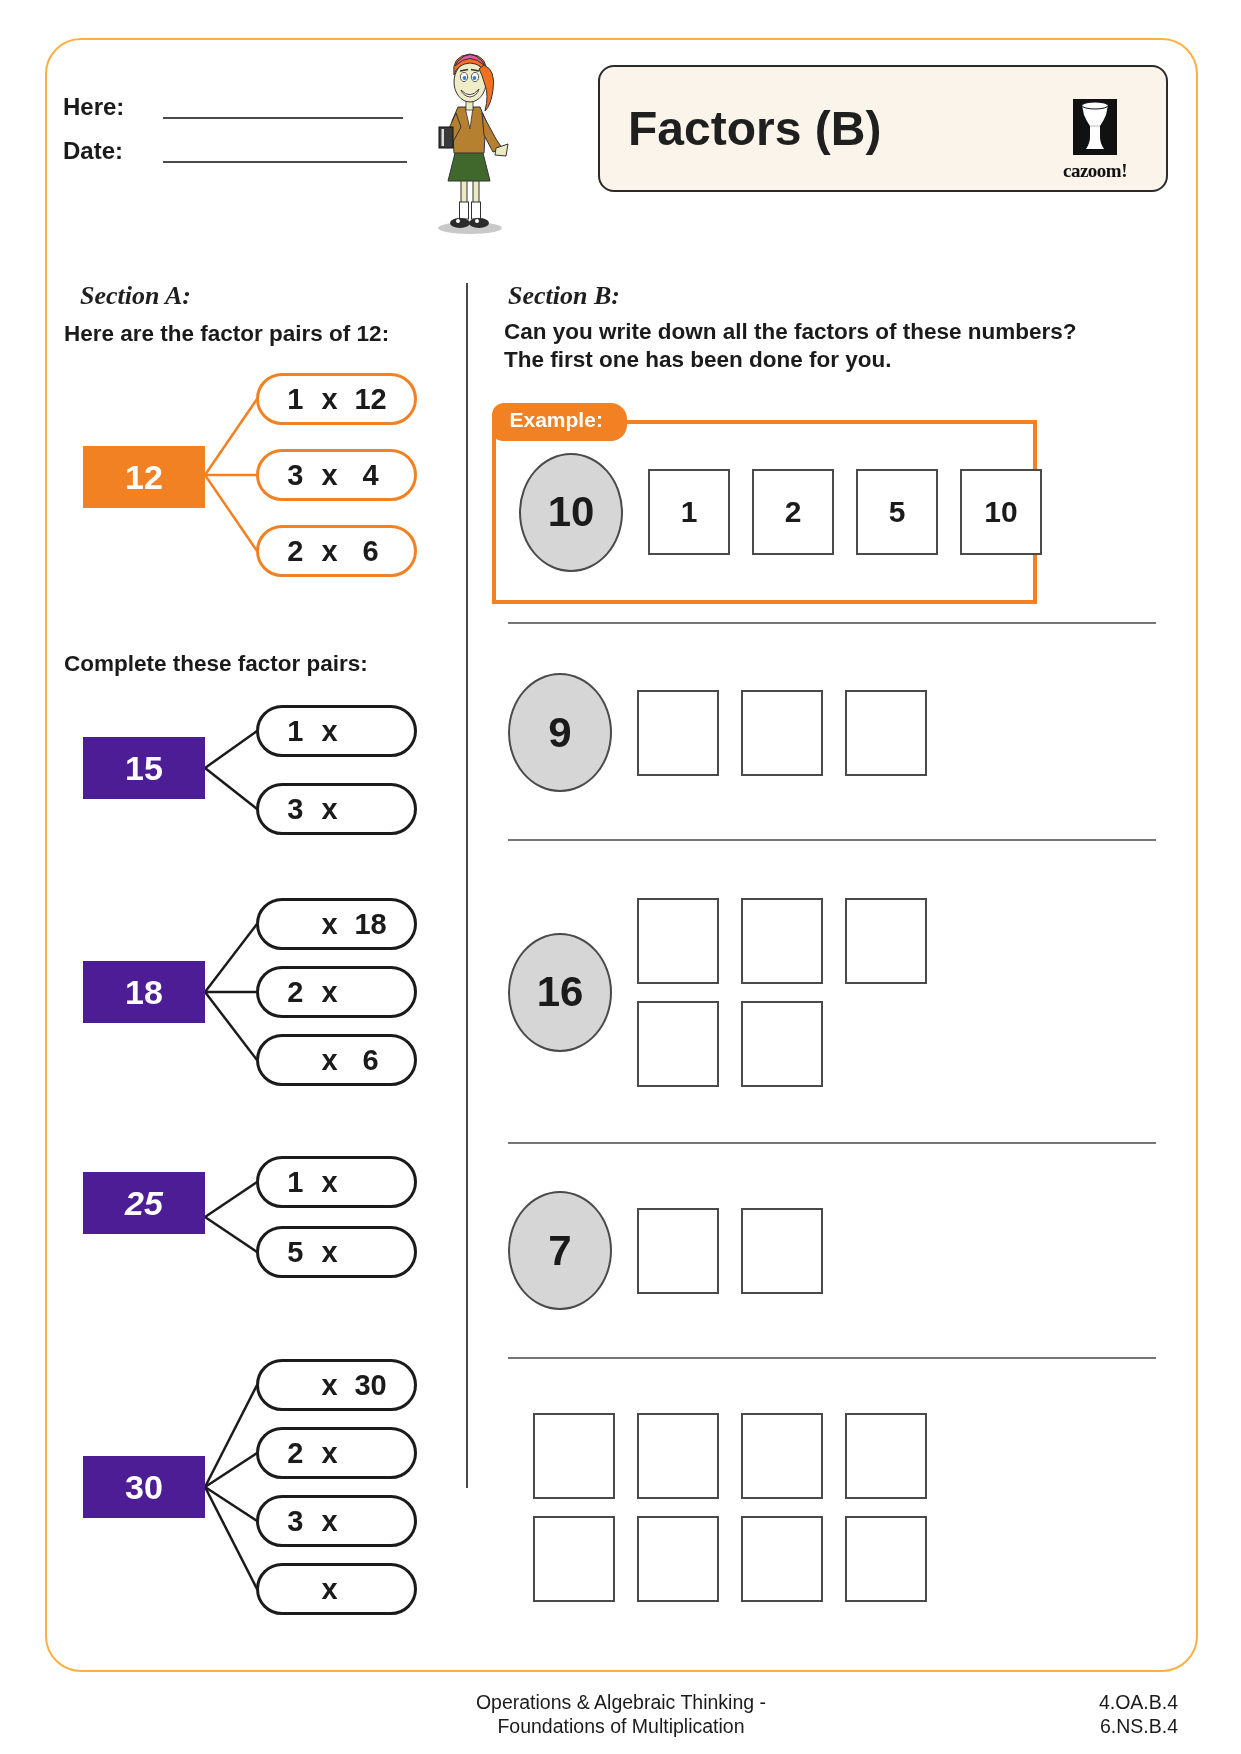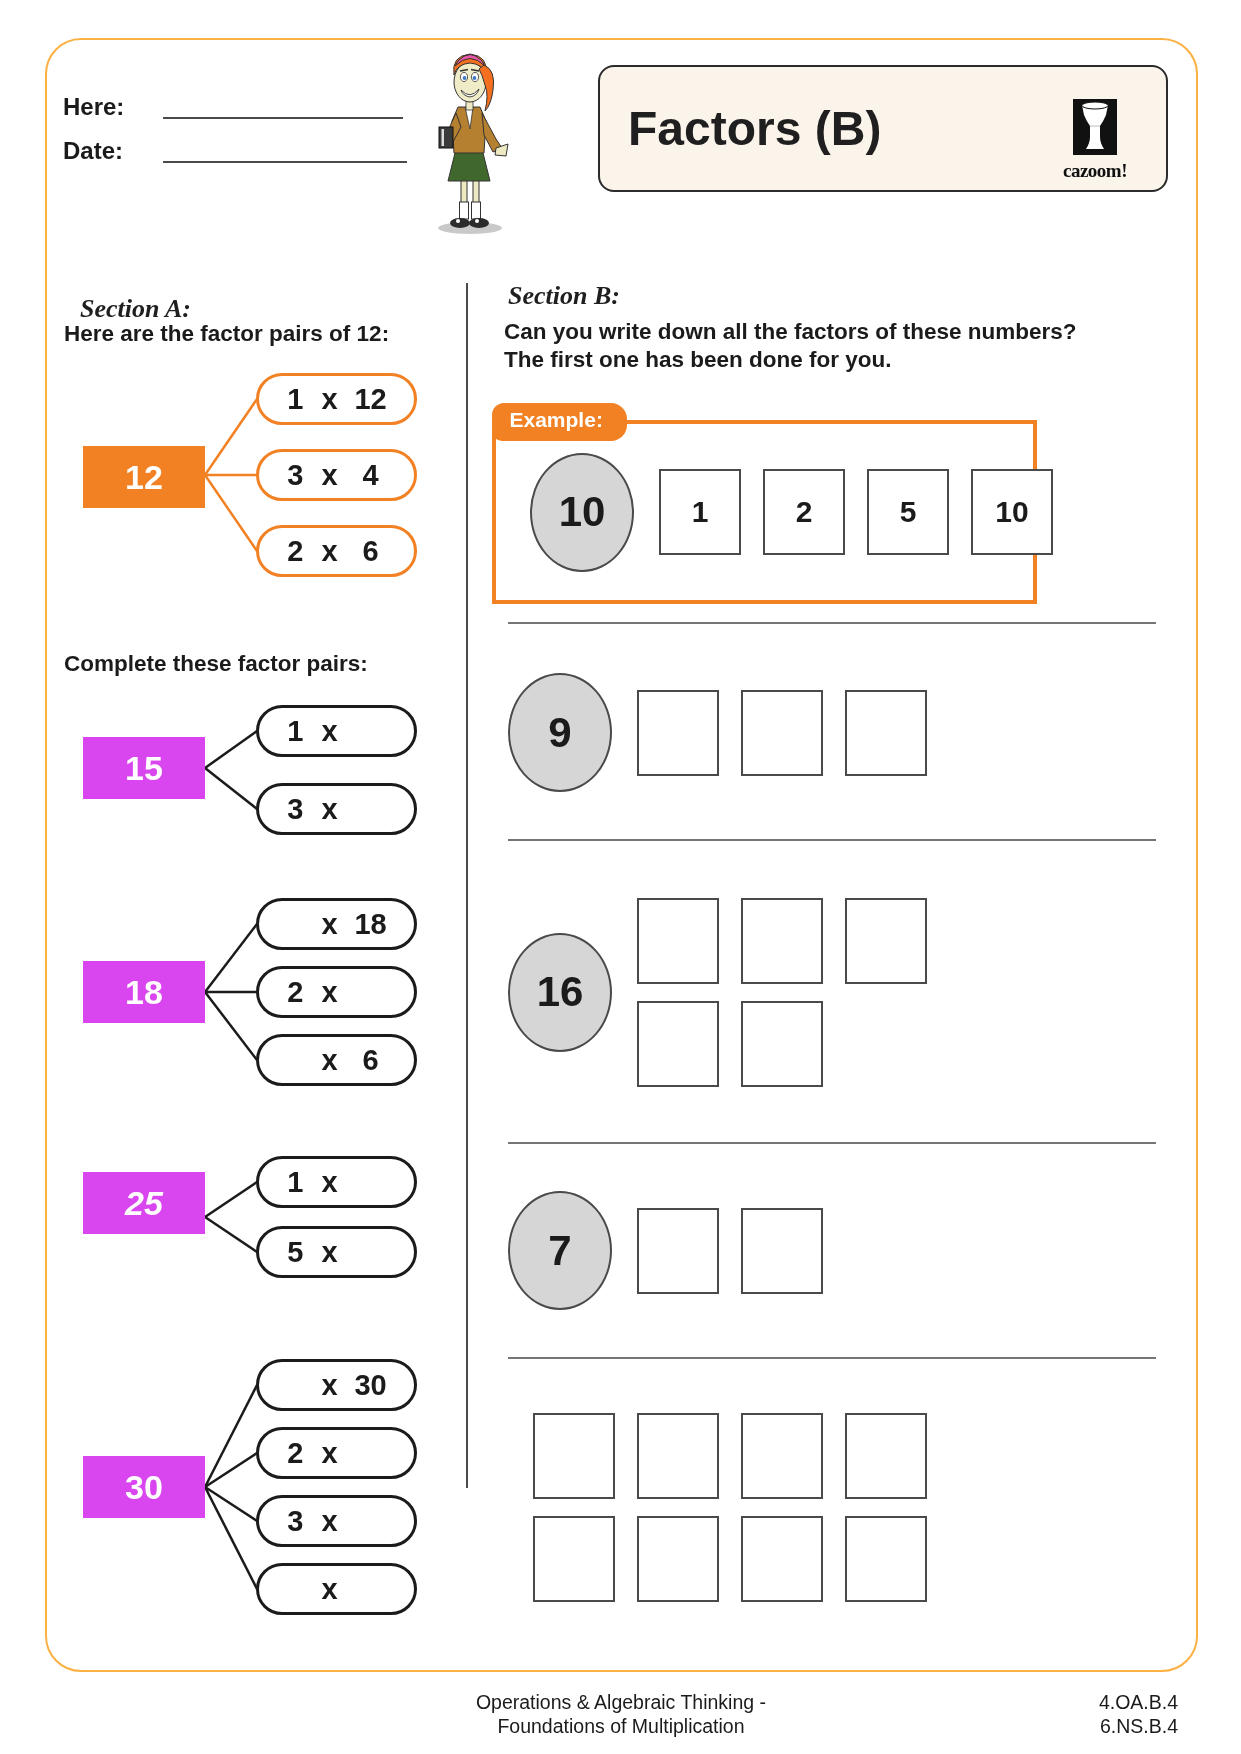--- a/index.html
+++ b/index.html
@@ -19,36 +19,36 @@
   #logo{position:absolute;right:26px;top:32px;width:90px;text-align:center;}
   #logo .brand{font-family:"Liberation Serif",serif;font-weight:bold;font-size:19px;color:#111;letter-spacing:-0.5px;margin-top:1px;}
   
   .sec-head{font-family:"Liberation Serif",serif;font-style:italic;font-weight:bold;font-size:26px;color:#1f1f1f;}
   .btext{font-size:22.5px;font-weight:bold;line-height:28px;color:#1b1b1b;}
   
   .diagram{position:absolute;left:83px;width:334px;}
   .conn{position:absolute;left:0;top:0;}
   .conn line{stroke:#1b1b1b;stroke-width:2.5;}
   .conn.orange line{stroke:#F28124;}
-  .numbox{position:absolute;left:0;width:122px;height:62px;background:#d946ef;color:#fff;
+  .numbox{position:absolute;left:0;width:122px;height:62px;background:#4c1d95;color:#fff;
           font-size:34px;font-weight:bold;display:flex;align-items:center;justify-content:center;}
   .numbox.orange{background:#F28124;}
   .pill{position:absolute;left:173px;width:161px;height:52px;background:#fff;
         border:3px solid #1b1b1b;border-radius:26px;box-sizing:border-box;
         display:flex;align-items:center;justify-content:center;
         font-size:29px;font-weight:bold;color:#1b1b1b;}
   .pill.orange{border-color:#F28124;}
   .pill .pa{width:34px;text-align:center;}
   .pill .px{margin:0 9px;}
   .pill .pb{width:48px;text-align:center;}
   
   #divider{position:absolute;left:466px;top:283px;width:0;height:1205px;border-left:2.5px solid #4a4a4a;}
   .sep{position:absolute;left:508px;width:648px;height:0;border-top:2px solid #757575;}
   #exbox{position:absolute;left:492px;top:420px;width:545px;height:184px;box-sizing:border-box;
-         border:4.5px solid #F28124;display:flex;align-items:center;padding-left:34px;}
+         border:4.5px solid #F28124;display:flex;align-items:center;padding-left:23px;}
   #extab{position:absolute;left:-4.5px;top:-21px;background:#F28124;color:#fff;
          font-size:21px;font-weight:bold;padding:5px 24px 9px 18px;border-radius:12px 16px 16px 10px;}
   .circle{width:100px;height:115px;border-radius:50%;background:#D6D6D6;border:2px solid #4a4a4a;
           box-sizing:content-box;display:flex;align-items:center;justify-content:center;
           font-size:42px;font-weight:bold;color:#1b1b1b;flex:none;}
   .sq{width:82px;height:86px;background:#fff;border:2px solid #4a4a4a;box-sizing:border-box;
       display:flex;align-items:center;justify-content:center;font-size:30px;font-weight:bold;color:#1b1b1b;}
   .row{position:absolute;left:508px;display:flex;align-items:center;}
   .squares{margin-left:25px;}
   .srow{display:flex;gap:22px;}
@@ -105,21 +105,21 @@
       <svg width="44" height="56" viewBox="0 0 44 56">
         <rect width="44" height="56" fill="#111"></rect>
         <path d="M9 6 Q22 1 35 6 L33 16 Q30 23 27 27 L27 38 Q27 44 31 50 L13 50 Q17 44 17 38 L17 27 Q14 23 11 16 Z" fill="#fff"></path>
         <ellipse cx="22" cy="6.5" rx="13" ry="3.5" fill="#fff" stroke="#111" stroke-width="1"></ellipse>
         <line x1="17" y1="27" x2="27" y2="27" stroke="#bbb" stroke-width="1"></line>
       </svg>
       <div class="brand">cazoom!</div>
     </div>
   </div>
 
-  <div class="abs sec-head" style="left:80px;top:281px;margin-top:13px;">Section A:</div>
+  <div class="abs sec-head" style="left:80px;top:281px;">Section A:</div>
   <div class="abs btext" style="left:64px;top:320px;">Here are the factor pairs of 12:</div>
 
   <div class="diagram" style="top:373px;height:204px;">
     <svg class="conn orange" width="334" height="204">
       <line x1="122" y1="102" x2="174" y2="26"></line>
       <line x1="122" y1="102" x2="174" y2="102"></line>
       <line x1="122" y1="102" x2="174" y2="178"></line>
     </svg>
     <div class="numbox orange" style="top:73px;">
       <span>12</span>

